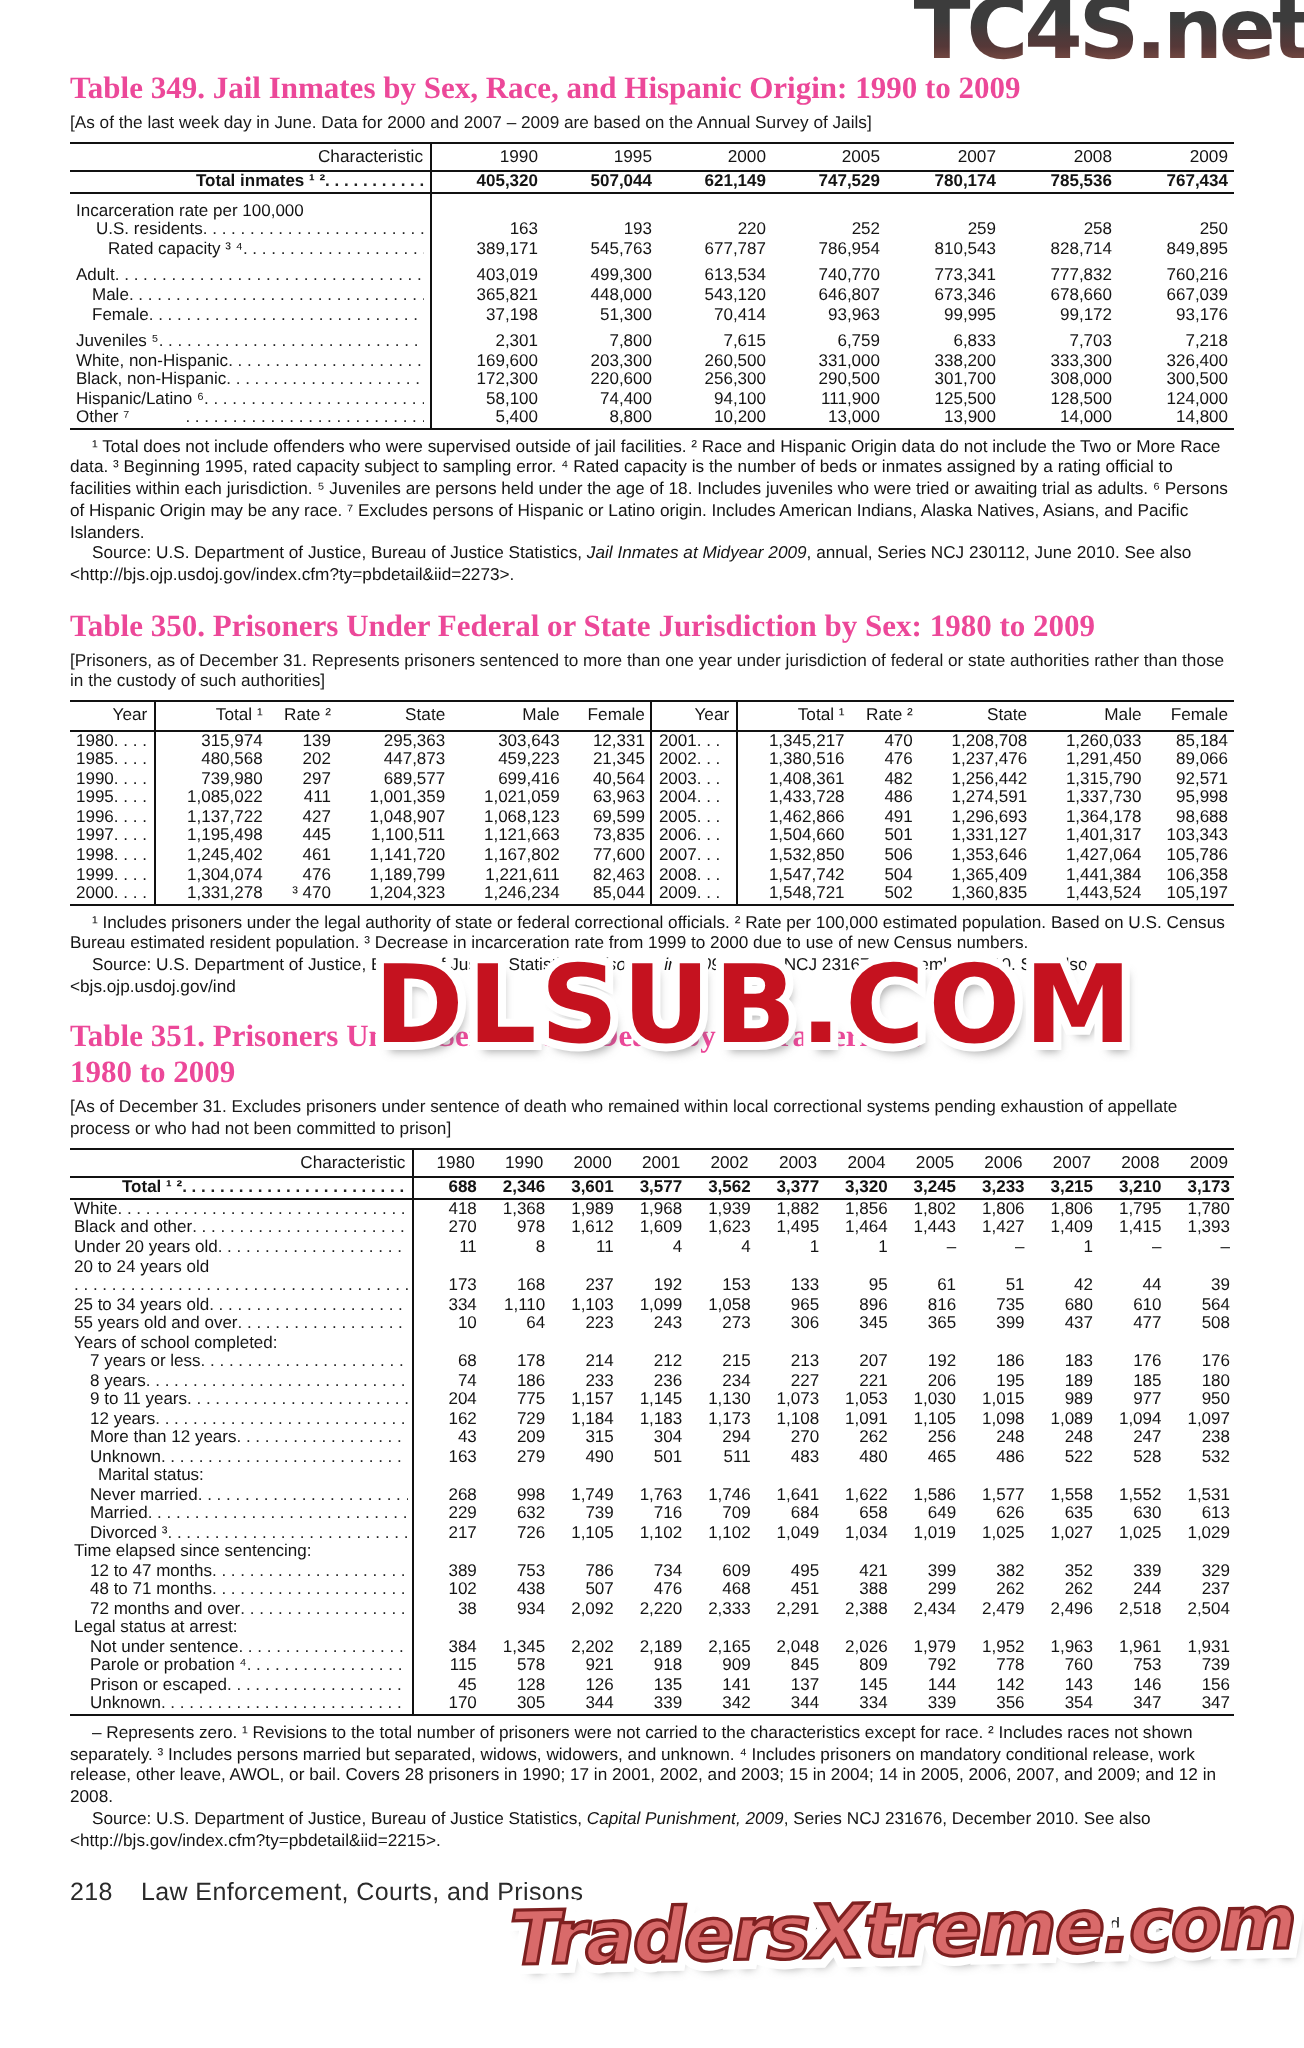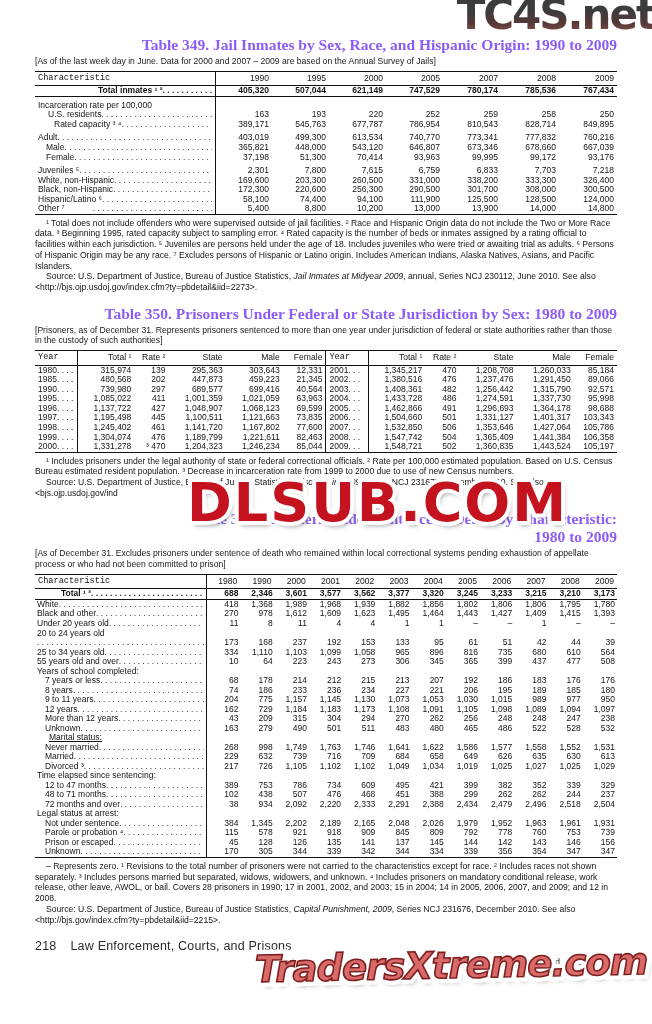--- a/index.html
+++ b/index.html
@@ -8,37 +8,37 @@
     background:#ffffff;color:#141414;
     font-family:"Liberation Sans","DejaVu Sans",sans-serif;
     -webkit-font-smoothing:antialiased;
   }
   .page{padding:36px 35px 0;position:relative;}
 
   
   .ttl{
     font-family:"Liberation Serif","DejaVu Serif",serif;
     font-size:15.5px;font-weight:bold;line-height:1.15;
-    margin:12px 0 2px;color:#8b5cf6;text-align:right;
+    margin:12px 0 2px;color:#ec4899;
   }
   .ttl.first{margin-top:0;}
   .note{font-size:8.6px;line-height:1.25;margin:1px 0 4px;color:#191919;}
   .fn{font-size:8.6px;line-height:1.25;margin:3px 0 0;text-indent:11px;color:#141414;}
   .fn.src{margin-top:0;}
 
   
   .tblwrap table{border-collapse:collapse;table-layout:fixed;width:582px;
     font-size:8.5px;border-bottom:1.6px solid #111;}
   .tblwrap th{
     font-weight:normal;font-size:8.6px;padding:2px 3px;line-height:1.15;
     border-top:1.6px solid #111;border-bottom:0.9px solid #111;color:#141414;
   }
   .tblwrap td{padding:0 3px;line-height:1.12;vertical-align:bottom;}
   .t351 .tbl td{padding:0 2px;}
-  th.c{text-align:left;font-family:Liberation Mono, monospace;}
+  th.c{text-align:right;}
   th.r{text-align:right;}
   td.num{text-align:right;white-space:nowrap;}
   td.yr{text-align:left;white-space:nowrap;}
   .vr{border-right:0.9px solid #111;}
   tr.gap td{padding-top:4px;}
   tr.bold td{font-weight:bold;}
   tr.bb td{border-bottom:0.9px solid #111;}
   td.lbl{overflow:hidden;}
   .lblwrap{display:flex;align-items:baseline;min-width:0;}
   .lbltext{white-space:nowrap;}
@@ -785,21 +785,21 @@
               <td class="num">483</td>
               <td class="num">480</td>
               <td class="num">465</td>
               <td class="num">486</td>
               <td class="num">522</td>
               <td class="num">528</td>
               <td class="num">532</td>
             </tr>
             <tr class="gap">
               <td class="lbl vr">
-                <span class="lblwrap" style="padding-left: 12px; text-decoration: underline;">
+                <span class="lblwrap" style="padding-left: 12px;">
                   <span class="lbltext">Marital status:</span>
                 </span>
               </td>
               <td class="num"></td>
               <td class="num"></td>
               <td class="num"></td>
               <td class="num"></td>
               <td class="num"></td>
               <td class="num"></td>
               <td class="num"></td>

